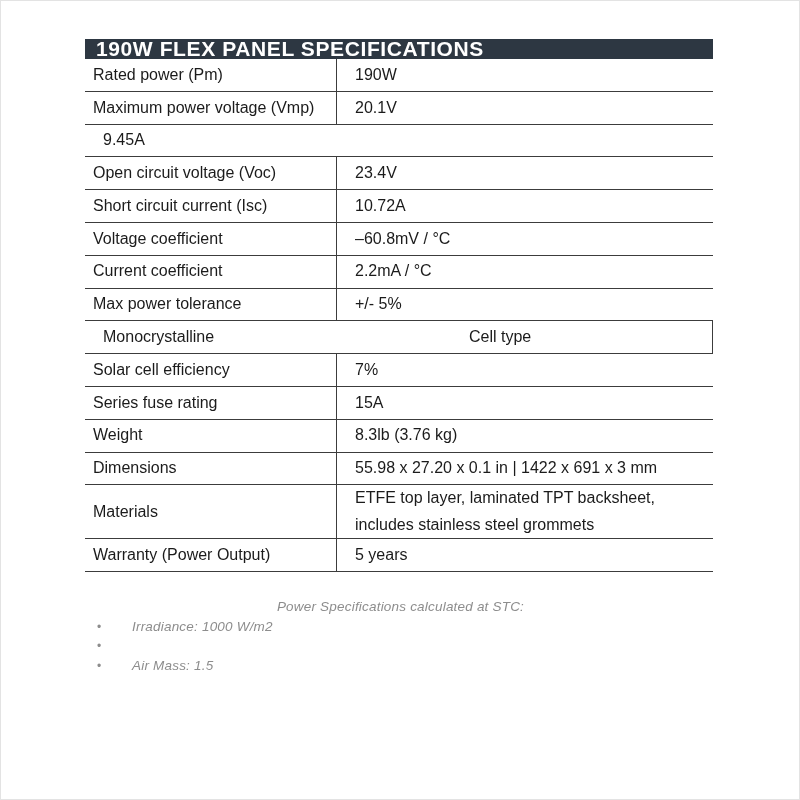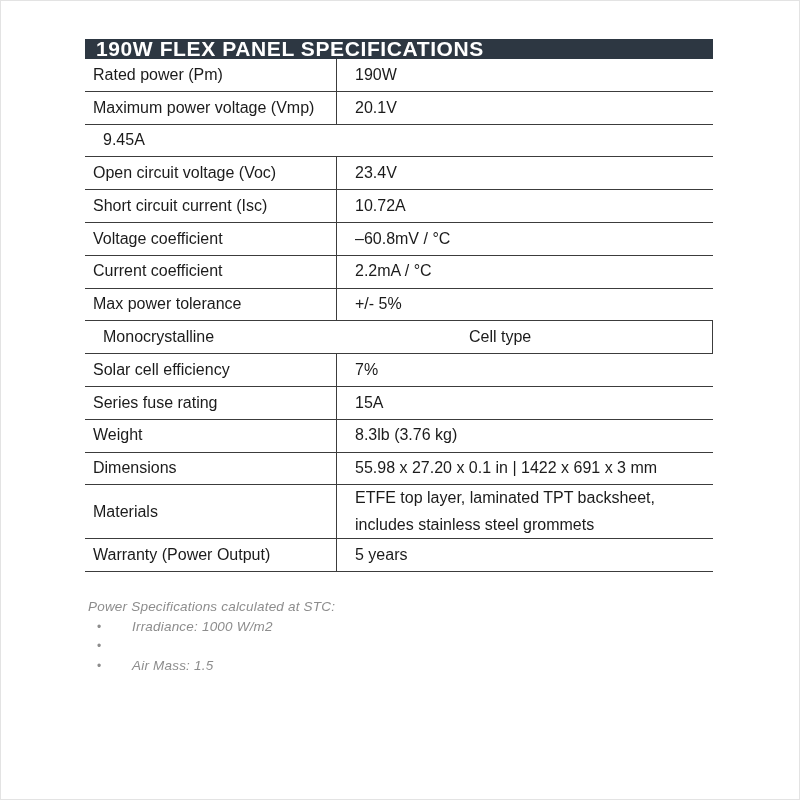--- a/index.html
+++ b/index.html
@@ -74,20 +74,21 @@
   .footnotes {
     margin-top: 27px;
     padding-left: 3px;
     color: var(--footnote);
     font-style: italic;
     font-size: 13.5px;
   }
   .footnotes .fn-title {
     margin-bottom: 5px;
     letter-spacing: 0.2px;
+    text-align: center;
   }
   .fn-list { list-style: none; }
   .fn-item {
     display: flex;
     align-items: baseline;
     margin-bottom: 5px;
     letter-spacing: 0.2px;
   }
   .fn-bullet {
     width: 44px;

